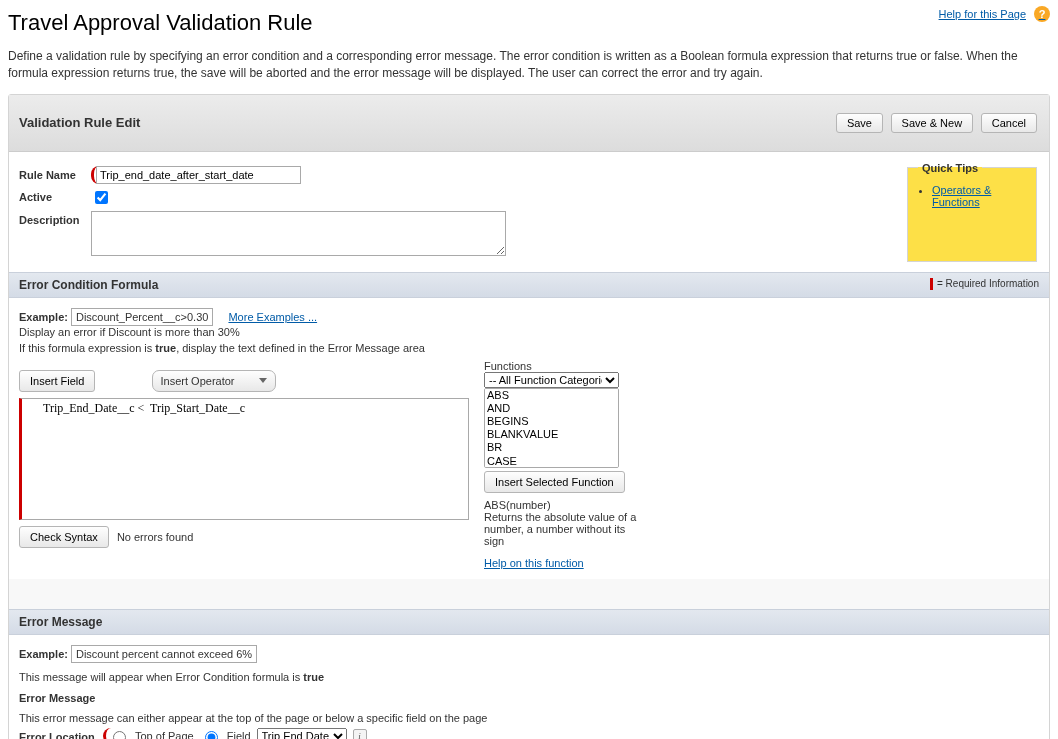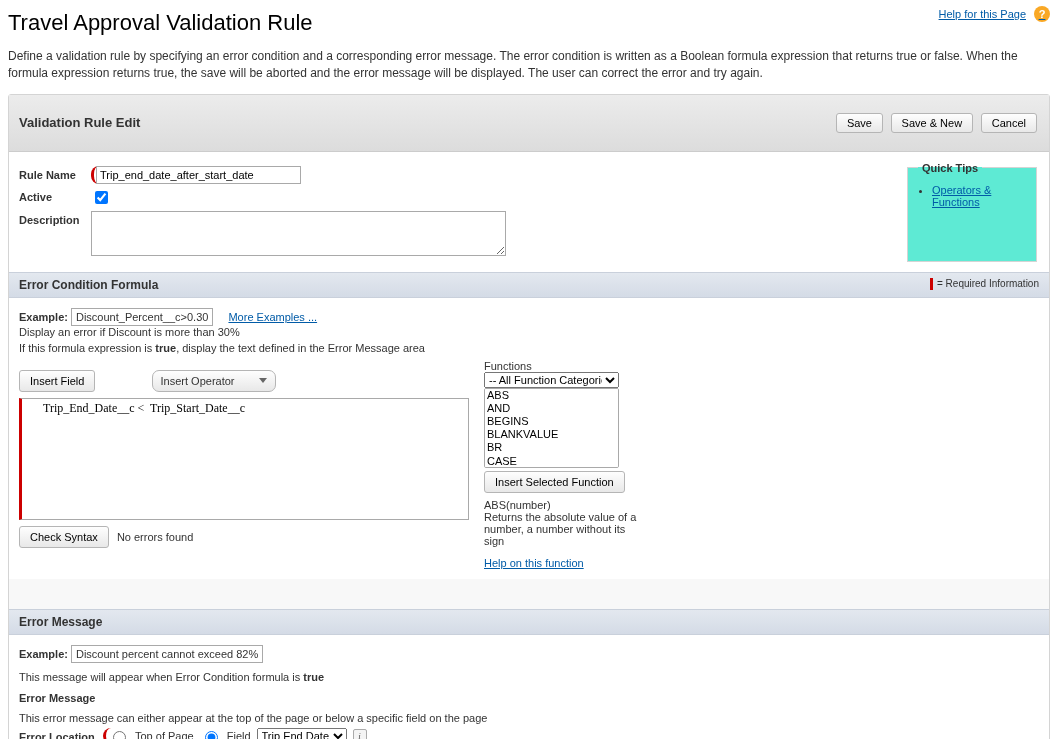--- a/index.html
+++ b/index.html
@@ -71,21 +71,21 @@
   .form-field { flex:0 0 auto; }
   .req-border { border-left:3px solid #c00; padding-left:2px;border-radius:8px; }
   input[type=text].std {
     width:205px; font-size:11px; padding:2px 3px; border:1px solid #a9a9a9;
   }
   textarea.desc {
     width:415px; height:45px; font-size:11px; border:1px solid #a9a9a9; resize:both;
   }
   .quick-tips {
     border:1px solid #d4d4d4; padding:6px 10px 10px 10px; margin-left:auto; width:130px;
-    background:#5eead4;
+    background:#fde047;
   }
   .quick-tips legend { font-size:11px; font-weight:bold; padding:0 4px;}
   .quick-tips ul { margin:4px 0 0 14px; padding:0; }
   .quick-tips a { color:#015ba7; font-size:11px; }
   .body-flex { display:flex; gap:10px; }
   .left-col { flex:1; }
   .example-box {
     border:1px solid #a9a9a9; background:#fff; padding:2px 4px; font-size:11px; display:inline-block;
   }
   .more-link { color:#015ba7; text-decoration:underline; margin-left:12px; cursor:pointer;}
@@ -238,21 +238,21 @@
       </div>
     </div>
   </div>
 
   <div class="section-header" style="margin-top:30px;">
     <span>Error Message</span>
   </div>
   <div class="panel-body">
     <div>
       <span class="bold-label">Example:</span>
-      <span class="example-box">Discount percent cannot exceed 82%</span>
+      <span class="example-box">Discount percent cannot exceed 6%</span>
     </div>
     <div style="margin-top:8px;">
       <span>This message will appear when Error Condition formula is </span><b>true</b>
     </div>
     <div class="form-row" style="margin-top:6px;">
       <div class="form-label" style="width:84px;">Error Message</div>
     </div>
     <div style="margin-top:8px;">This error message can either appear at the top of the page or below a specific field on the page</div>
     <div class="form-row" style="margin-top:4px;">
       <div class="form-label" style="width:84px;">Error Location</div>

